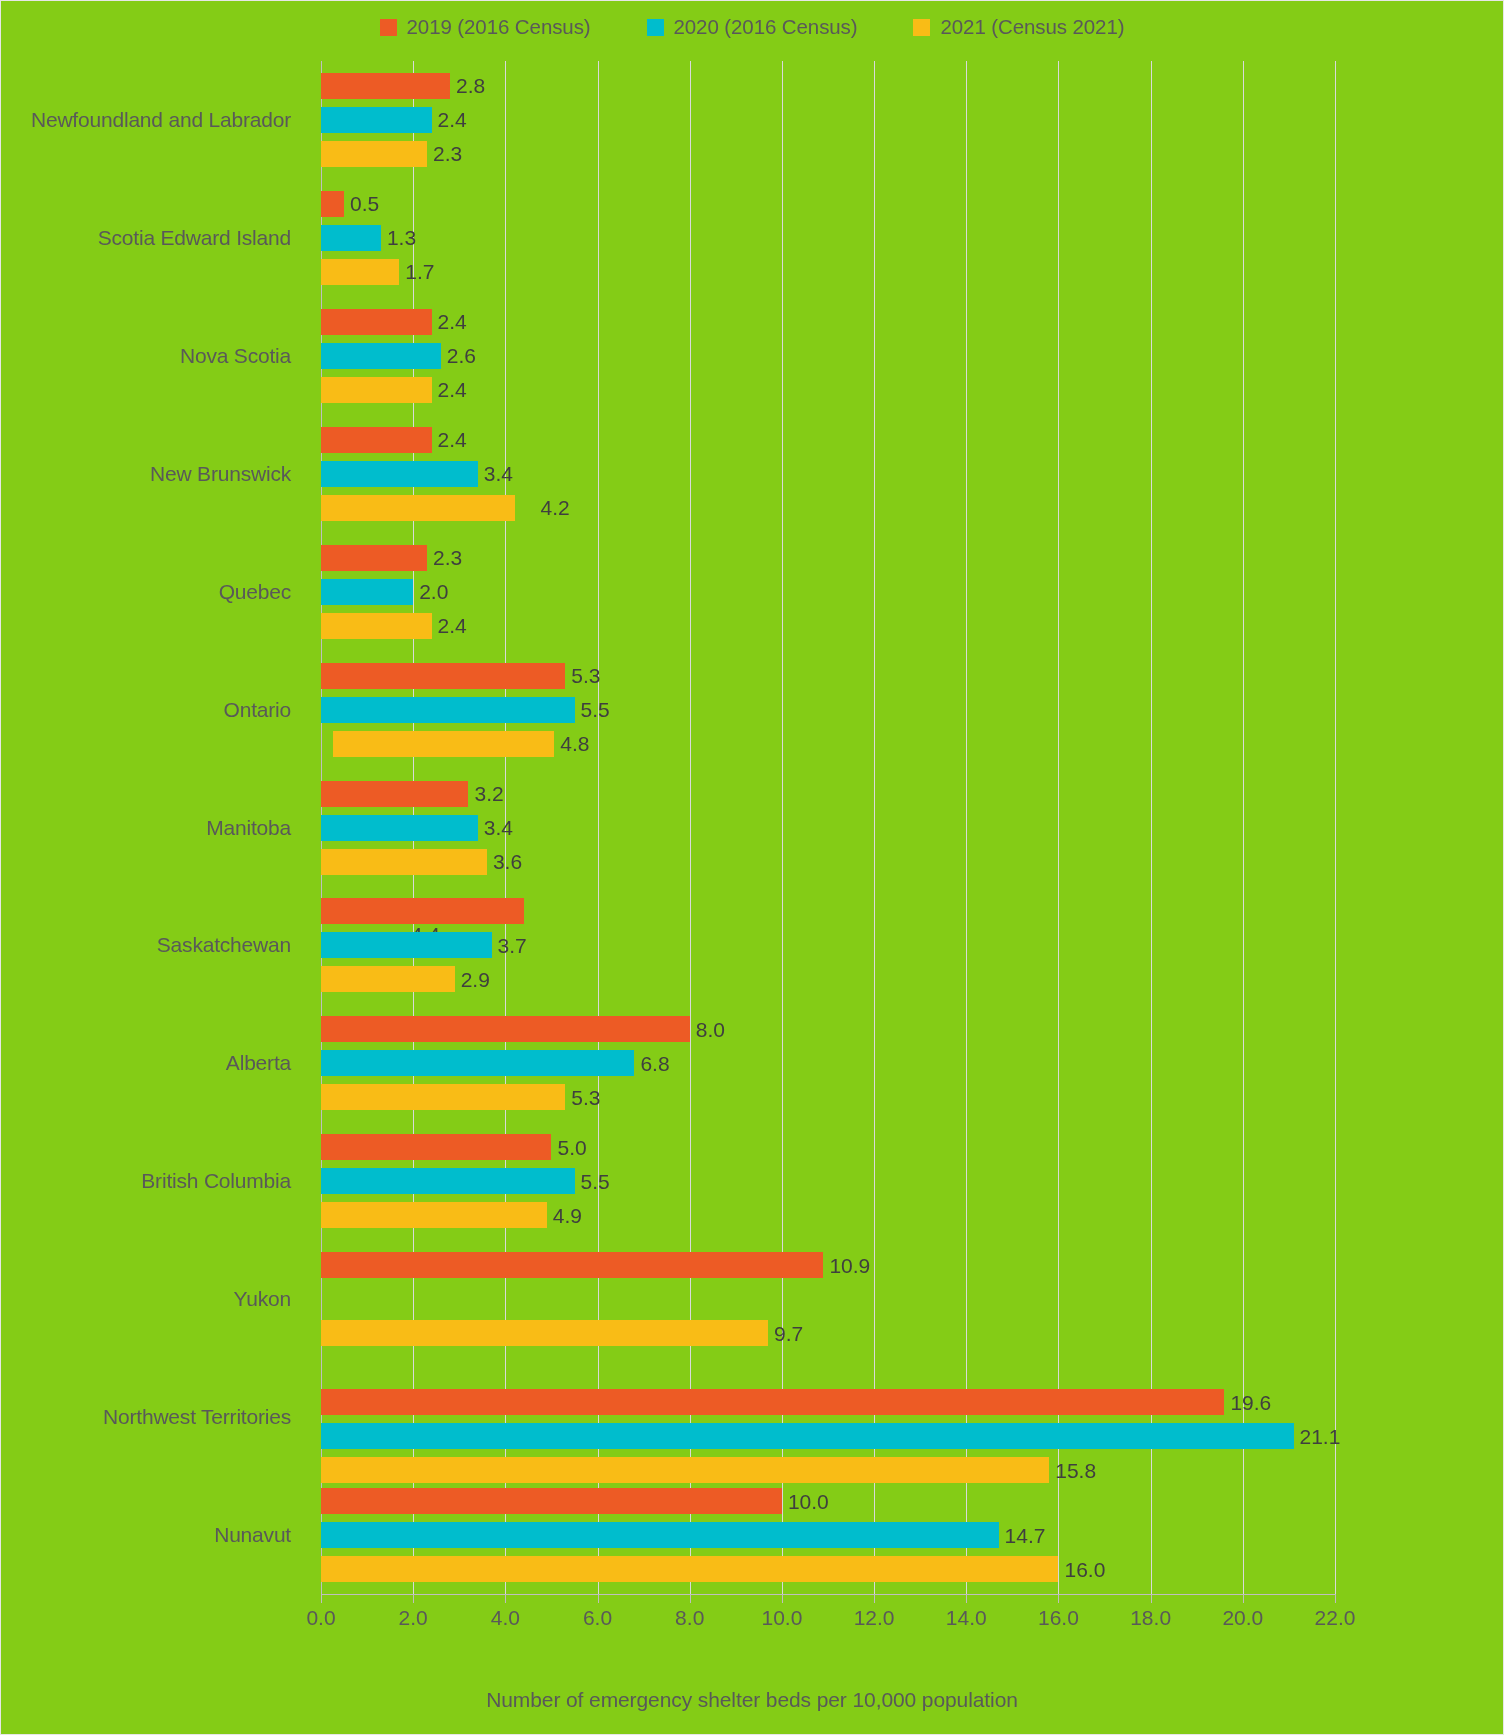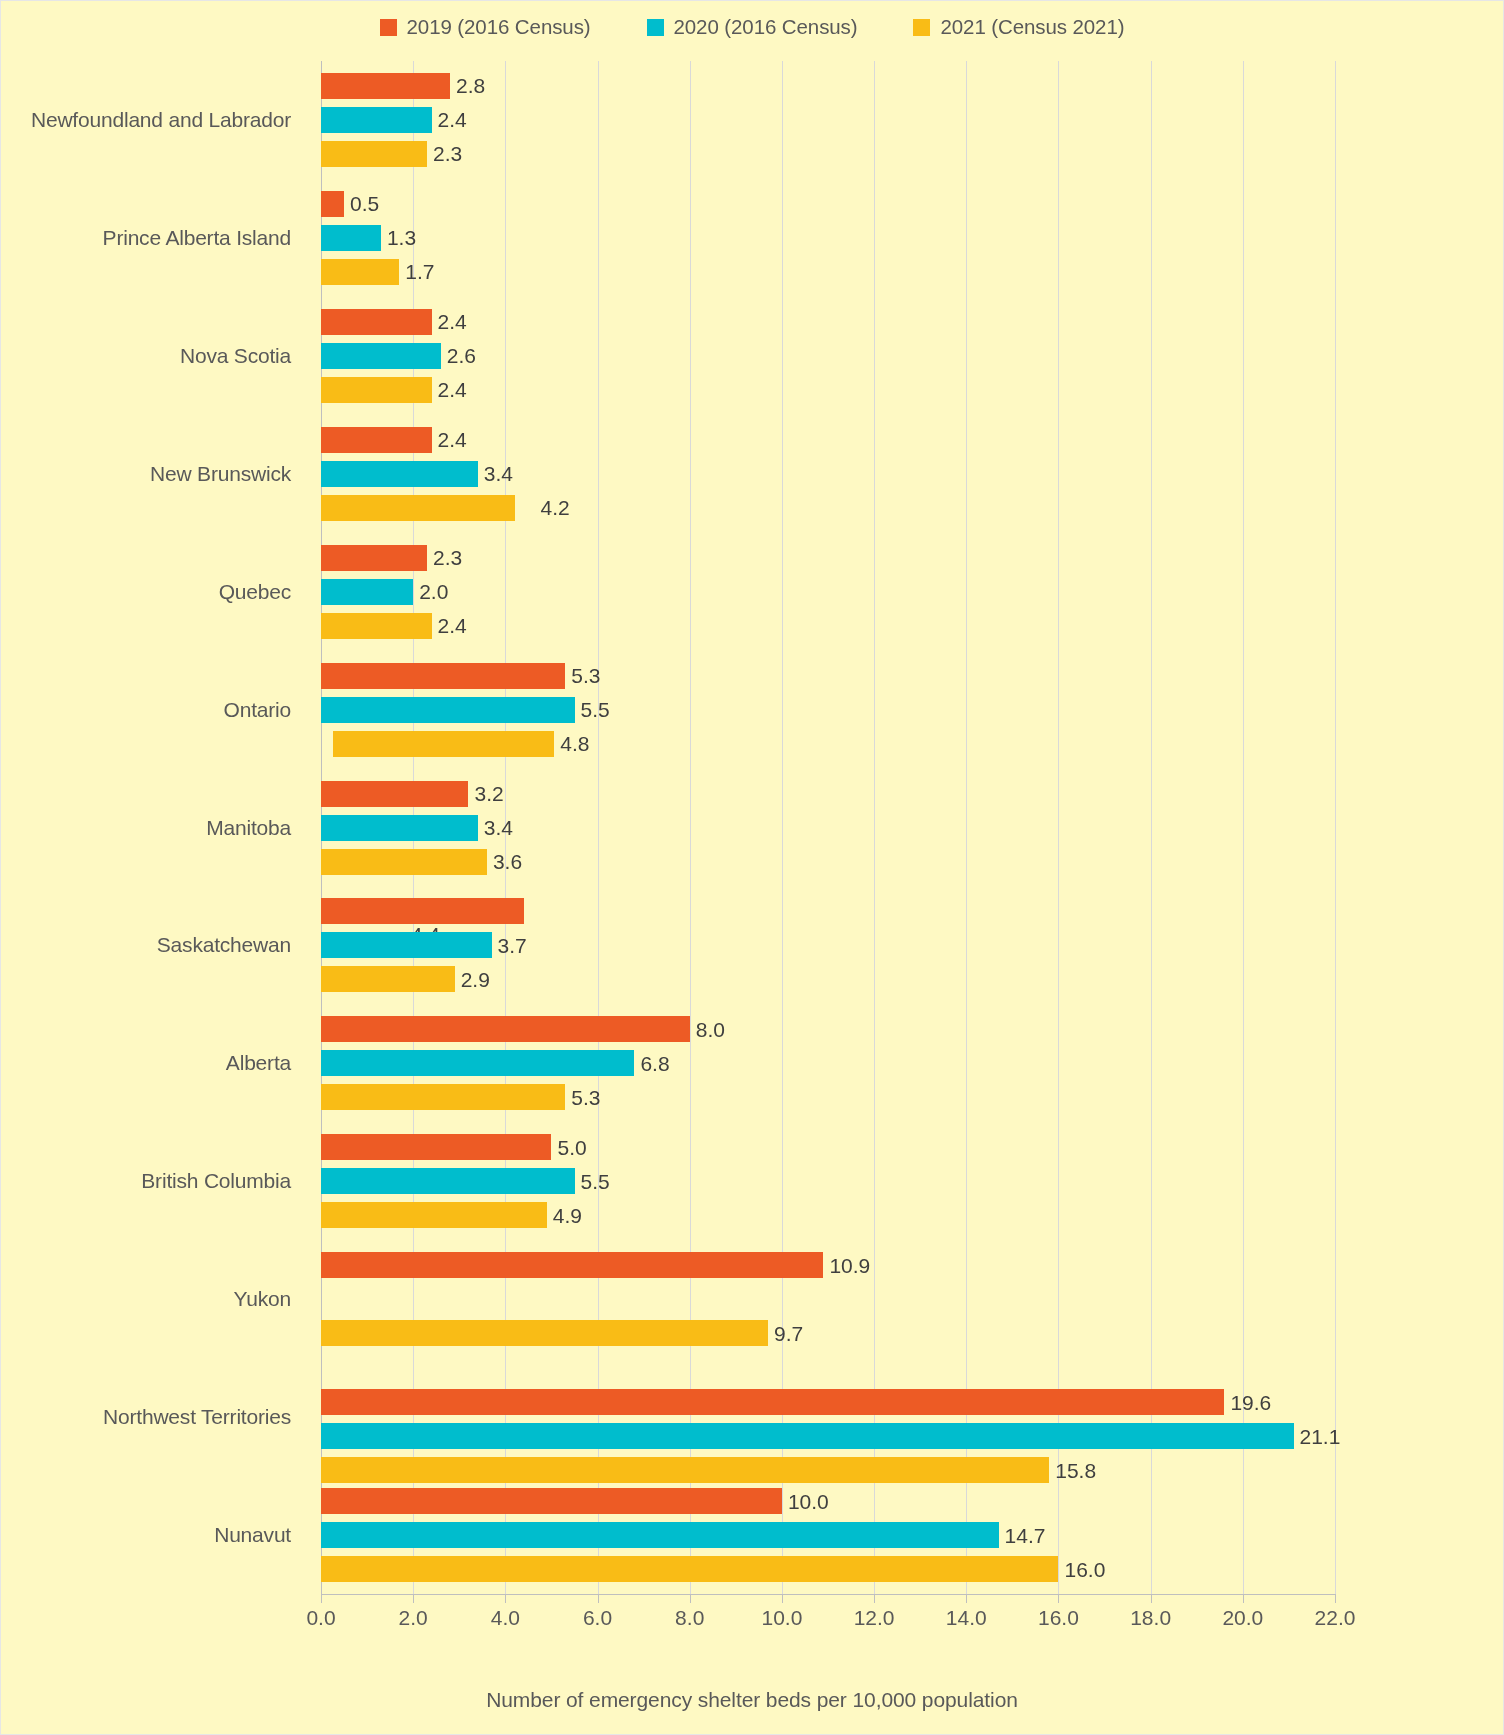--- a/index.html
+++ b/index.html
@@ -13,21 +13,21 @@
     font-family: "Liberation Sans", sans-serif;
     color: #404040;
     overflow: hidden;
   }
   #chart-root {
     position: relative;
     width: 1504px;
     height: 1735px;
     box-sizing: border-box;
     border: 1px solid #e6e6e6;
-    background: #fef9c3;
+    background: #84cc16;
   }
 
   
   .legend {
     position: absolute;
     top: 14px;
     left: 0;
     width: 100%;
     display: flex;
     justify-content: center;
@@ -190,21 +190,21 @@
       </div>
       <div class="legend-item">
         <span class="legend-swatch" style="background: rgb(249, 188, 22);"></span>
         <span class="legend-label">2021 (Census 2021)</span>
       </div>
     </div>
 
   <div class="plot-wrap">
     <div class="cat-col" id="cat-col">
         <div class="cat-label" style="top: 58.9615px;">Newfoundland and Labrador</div>
-        <div class="cat-label" style="top: 176.885px;">Prince Alberta Island</div>
+        <div class="cat-label" style="top: 176.885px;">Scotia Edward Island</div>
         <div class="cat-label" style="top: 294.808px;">Nova Scotia</div>
         <div class="cat-label" style="top: 412.731px;">New Brunswick</div>
         <div class="cat-label" style="top: 530.654px;">Quebec</div>
         <div class="cat-label" style="top: 648.577px;">Ontario</div>
         <div class="cat-label" style="top: 766.5px;">Manitoba</div>
         <div class="cat-label" style="top: 884.423px;">Saskatchewan</div>
         <div class="cat-label" style="top: 1002.35px;">Alberta</div>
         <div class="cat-label" style="top: 1120.27px;">British Columbia</div>
         <div class="cat-label" style="top: 1238.19px;">Yukon</div>
         <div class="cat-label" style="top: 1356.12px;">Northwest Territories</div>

